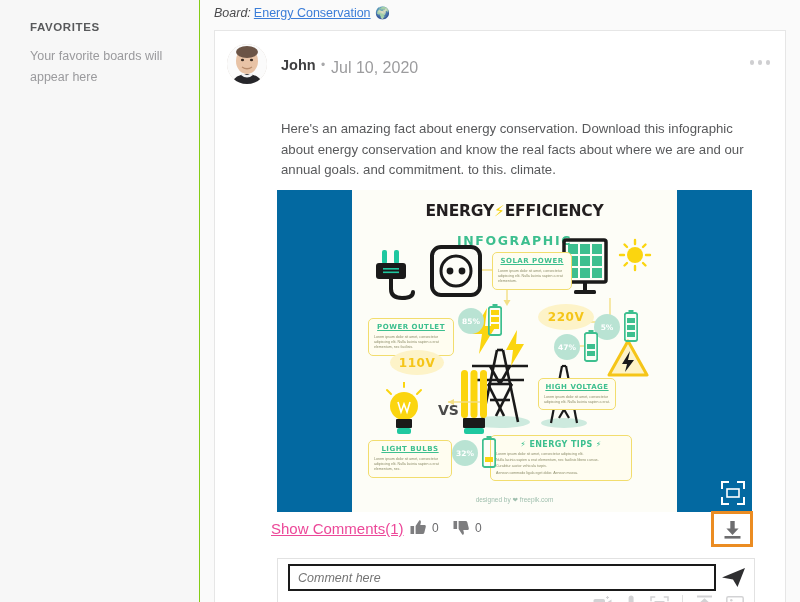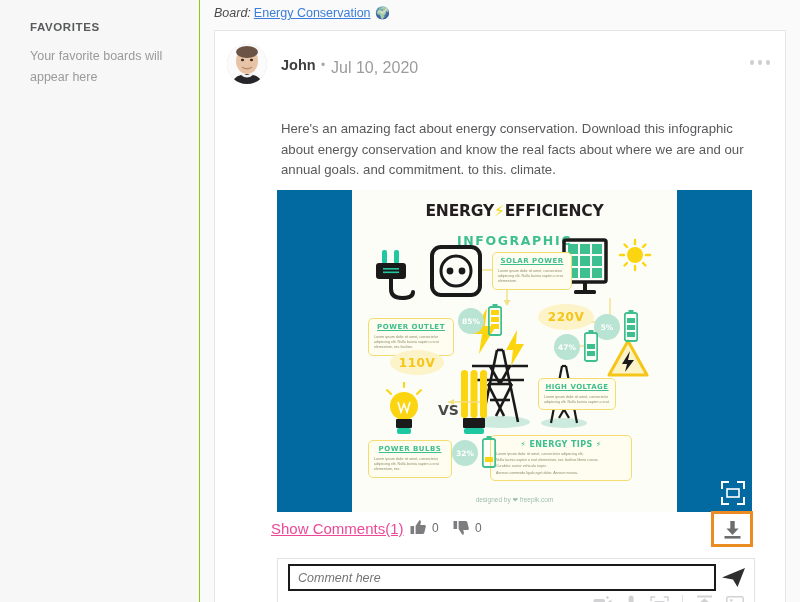--- a/index.html
+++ b/index.html
@@ -389,21 +389,21 @@
         </div>
         <div class="ig-box" style="left:140px;top:62px;width:80px">
           <span class="bt">SOLAR POWER</span>
           <span class="bd">Lorem ipsum dolor sit amet, consectetur adipiscing elit. Nulla lacinia sapien a erat elementum.</span>
         </div>
         <div class="ig-box" style="left:186px;top:188px;width:78px">
           <span class="bt">HIGH VOLTAGE</span>
           <span class="bd">Lorem ipsum dolor sit amet, consectetur adipiscing elit. Nulla lacinia sapien a erat.</span>
         </div>
         <div class="ig-box" style="left:16px;top:250px;width:84px">
-          <span class="bt">POWER BULBS</span>
+          <span class="bt">LIGHT BULBS</span>
           <span class="bd">Lorem ipsum dolor sit amet, consectetur adipiscing elit. Nulla lacinia sapien a erat elementum, nec.</span>
         </div>
 
         <div class="ig-box" style="left:138px;top:245px;width:142px">
           <span class="tips-title">
             <span>⚡</span>
             <span>ENERGY TIPS</span>
             <span>⚡</span>
           </span>
           <span class="bl">Lorem ipsum dolor sit amet, consectetur adipiscing elit.</span>

